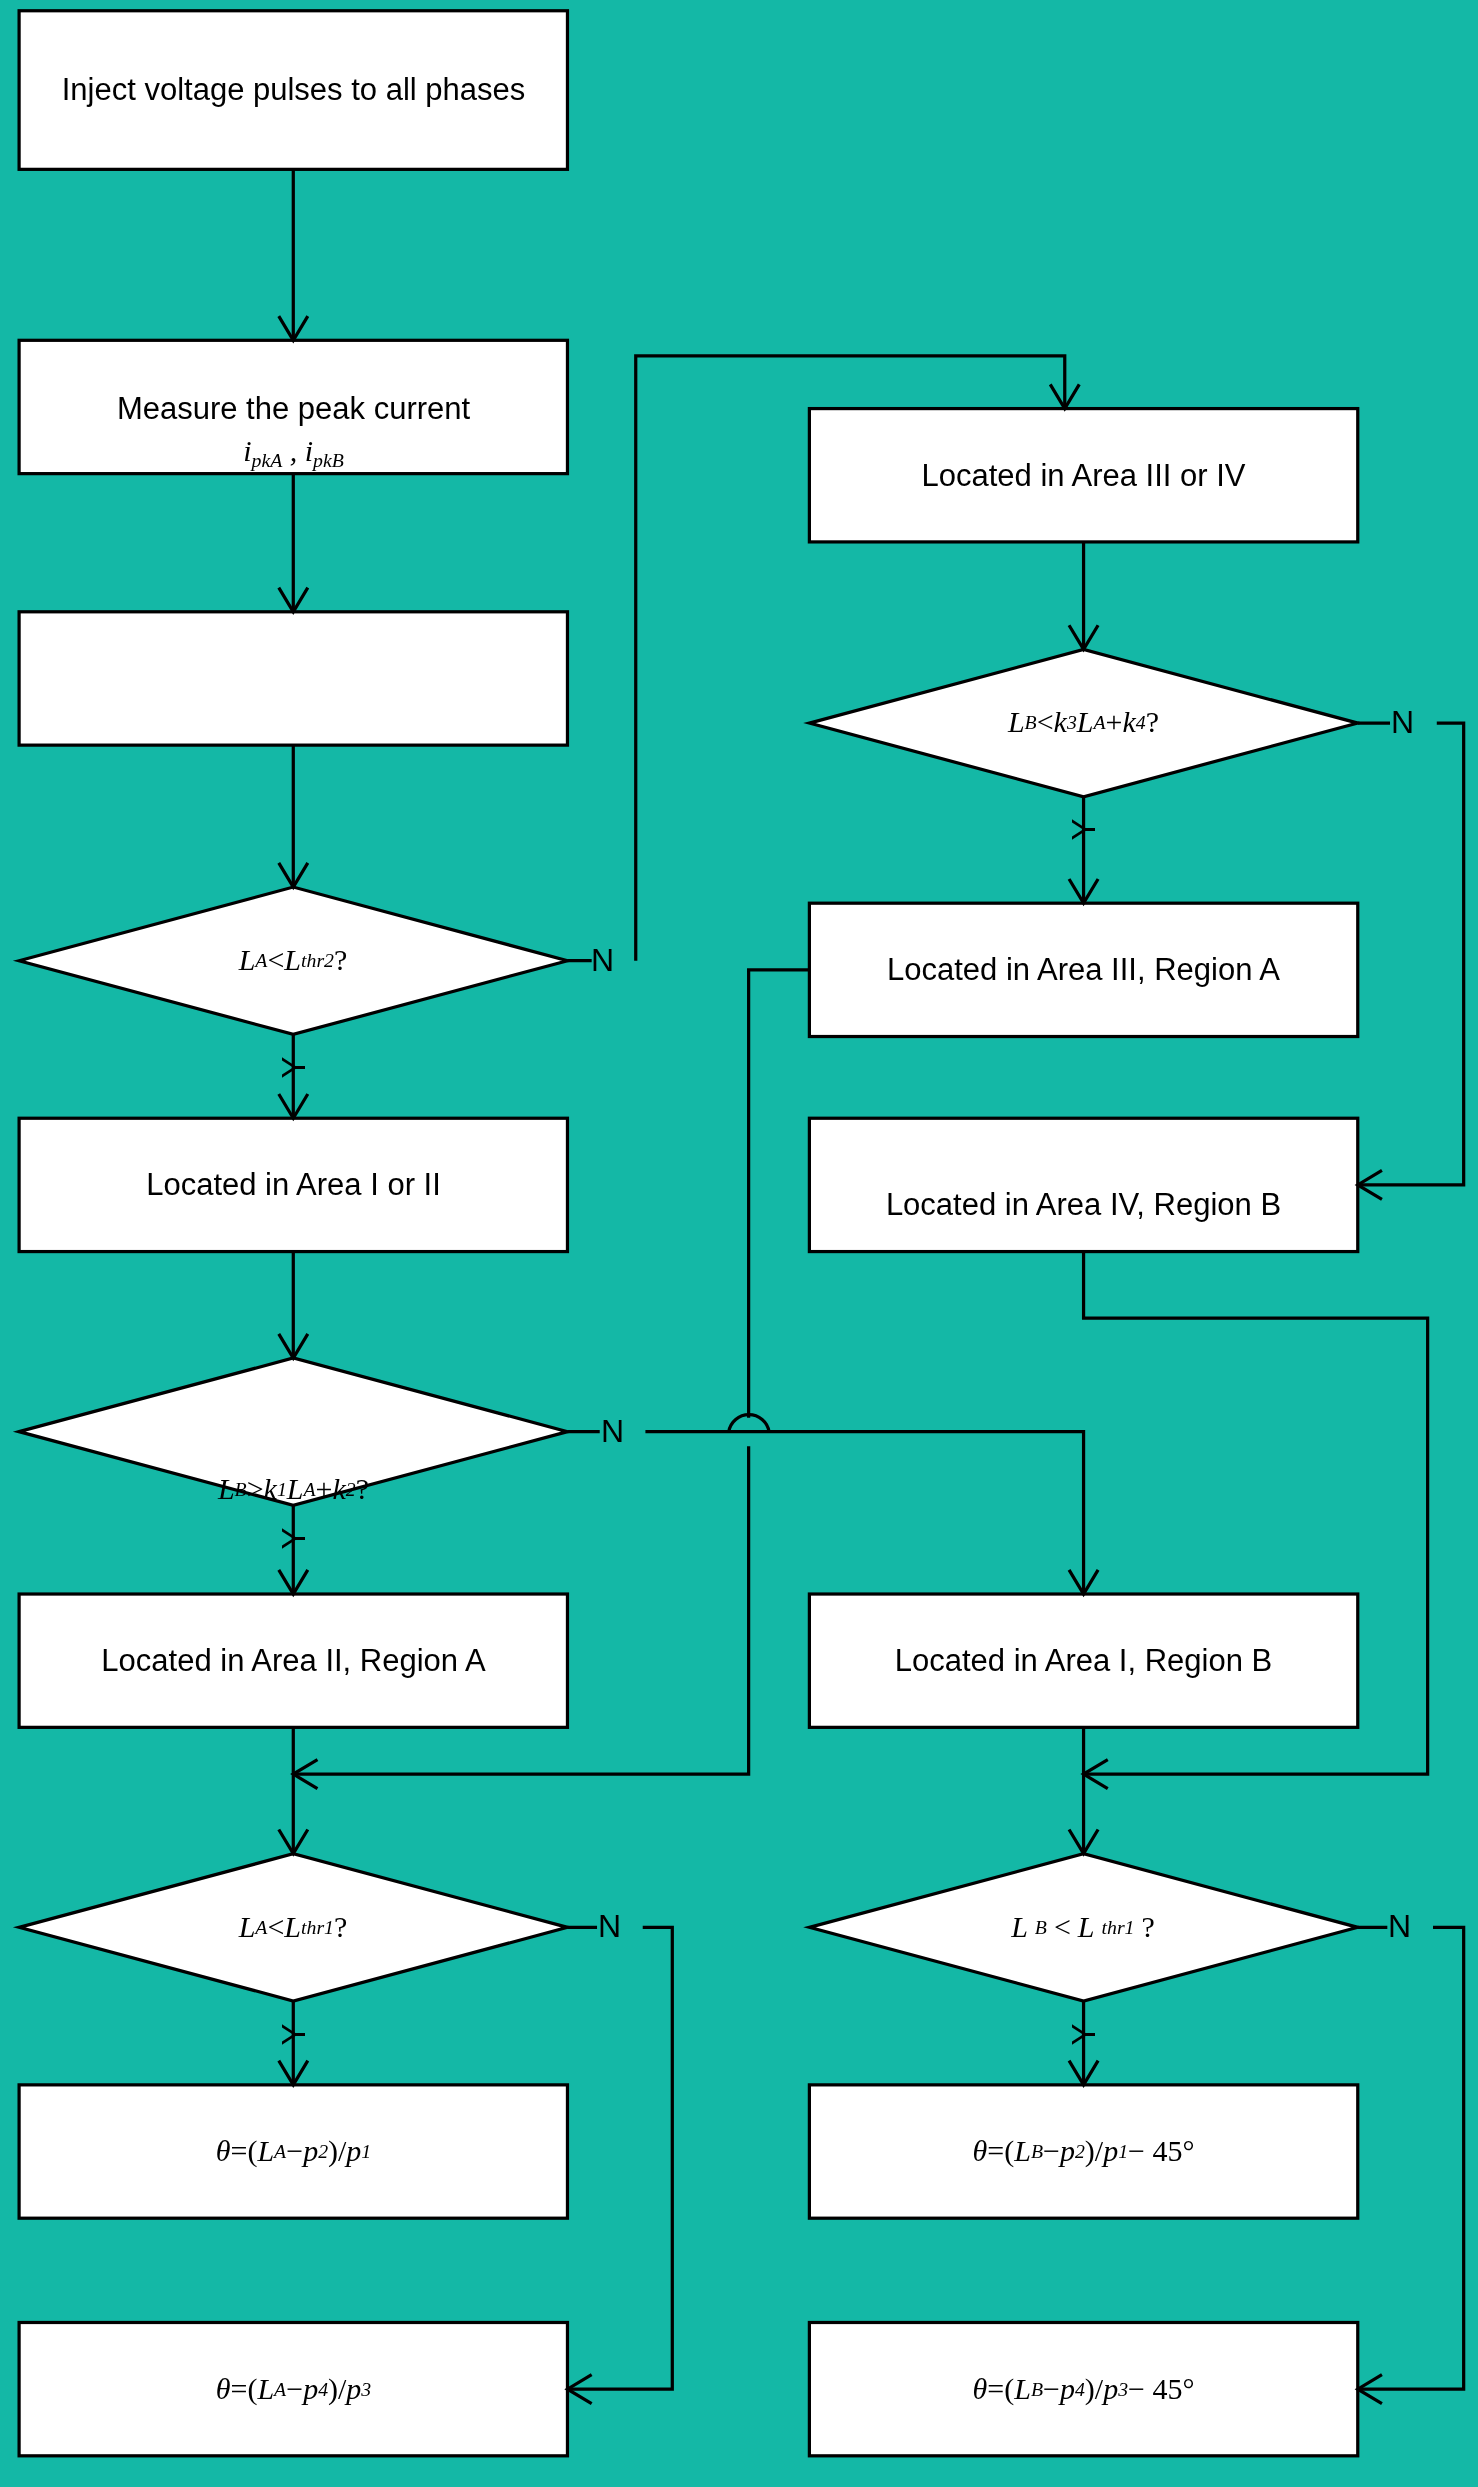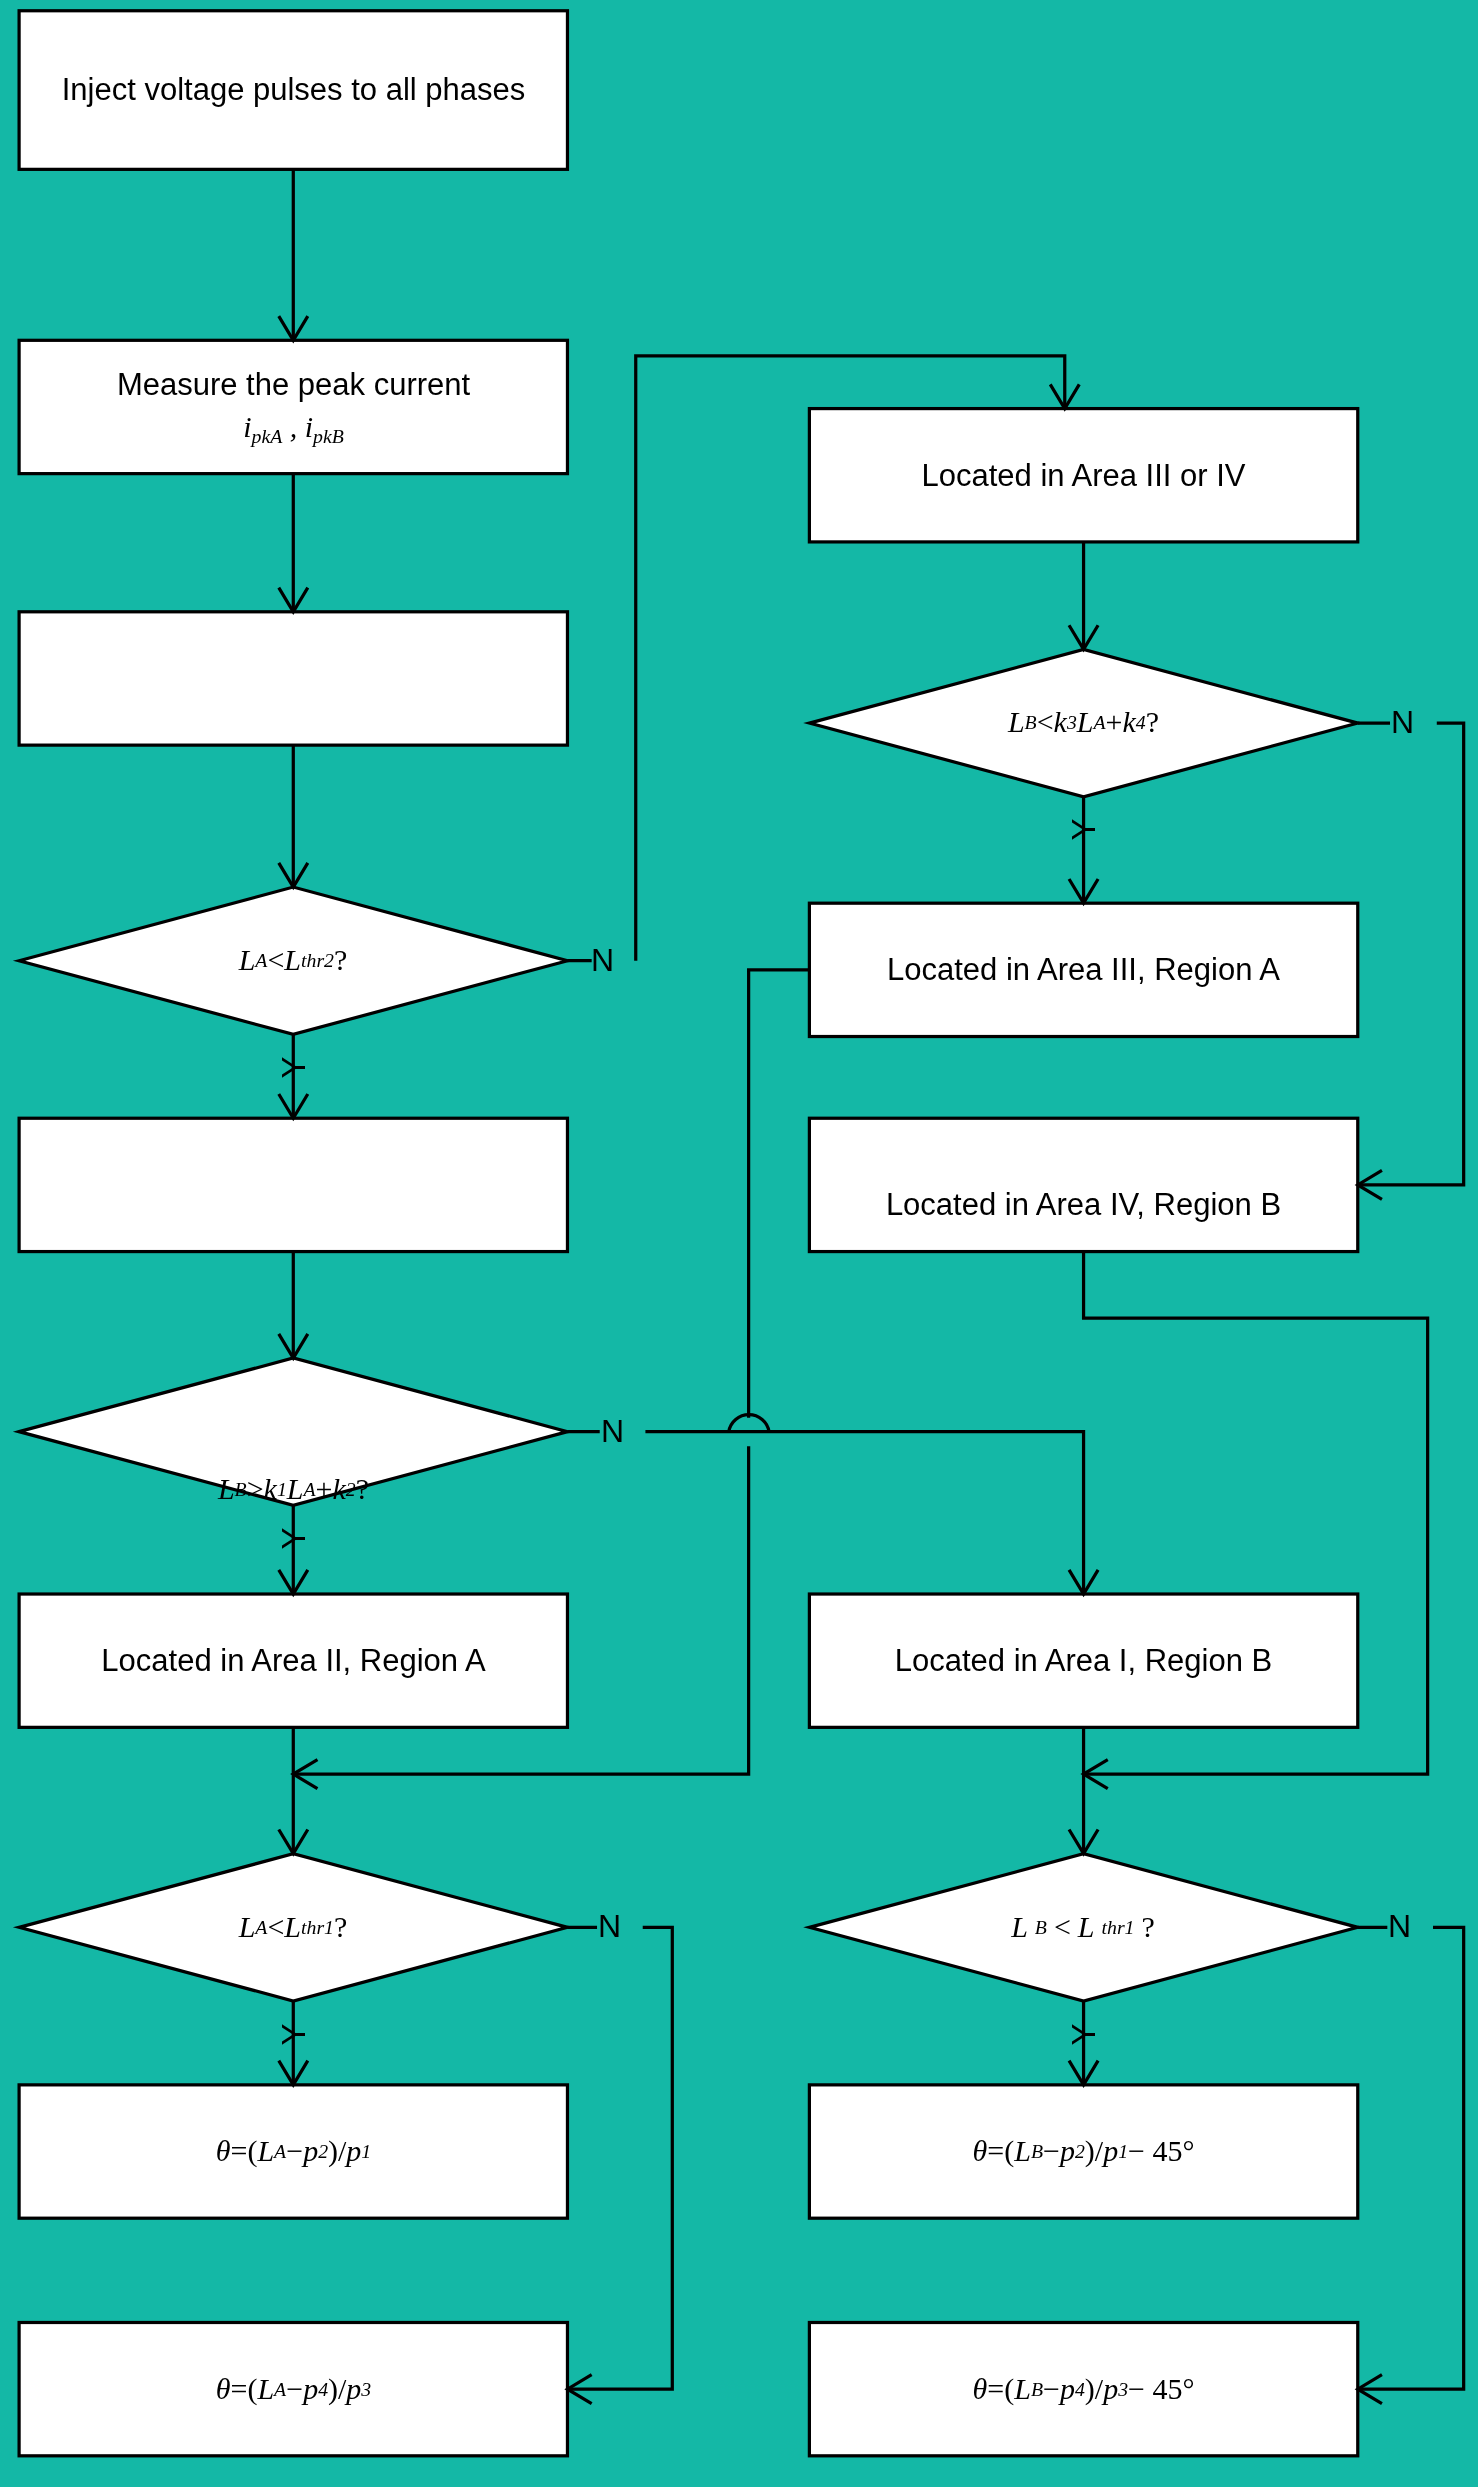--- a/index.html
+++ b/index.html
@@ -186,28 +186,29 @@
     <path class="edge-line" d="M 2015 3722 L 2015 3878"></path>
     <path class="arrow-head" d="M 1988 3833 L 2015 3878 L 2042 3833"></path>
 
     <path class="edge-line" d="M 2525 3585 L 2580 3585 M 2665 3585 L 2722 3585 L 2722 4444 L 2525 4444"></path>
     <path class="arrow-head" d="M 2570 4417 L 2525 4444 L 2570 4471"></path>
 
   </svg>
 
   <div class="node-label proc-text" style="left:30px; top:10.8px; width:527px; height:159px;">Inject voltage pulses to all phases</div>
 
-  <div class="node-label two-line" style="left:30px; top:340px; width:527px; height:133px;">
+  <div class="node-label two-line" style="left:30px; top:340px; width:527px; height:133px;justify-content:flex-end;">
     <span class="l1">Measure the peak current</span>
     <span class="l2 math-text">i<sub>pkA</sub> , i<sub>pkB</sub></span>
   </div>
 
 
   <div class="node-label math-text" style="left:105px; top:887px; width:376px; height:147px;">L<sub>A</sub> <span class="up">&lt;</span> L<sub>thr2</sub><span class="up">?</span></div>
 
+  <div class="node-label proc-text" style="left:30px; top:1118px; width:527px; height:133px;">Located in Area I or II</div>
 
   <div class="node-label math-text" style="left:89px; top:1416px; width:409px; height:147px;">L<sub>B</sub> <span class="up">&gt;</span> k<sub>1</sub>L<sub>A</sub> <span class="up">+</span> k<sub>2</sub><span class="up">?</span></div>
 
   <div class="node-label proc-text" style="left:30px; top:1594px; width:527px; height:133px;">Located in Area II, Region A</div>
 
   <div class="node-label math-text" style="left:105px; top:1854px; width:376px; height:147px;">L<sub>A</sub> <span class="up">&lt;</span> L<sub>thr1</sub><span class="up">?</span></div>
 
   <div class="node-label math-text" style="left:30px; top:2085px; width:527px; height:133px;">θ <span class="up">=</span> <span class="up">(</span>L<sub>A</sub> <span class="up">−</span> p<sub>2</sub><span class="up">)/</span>p<sub>1</sub></div>
 
   <div class="node-label math-text" style="left:30px; top:2323px; width:527px; height:133px;">θ <span class="up">=</span> <span class="up">(</span>L<sub>A</sub> <span class="up">−</span> p<sub>4</sub><span class="up">)/</span>p<sub>3</sub></div>

